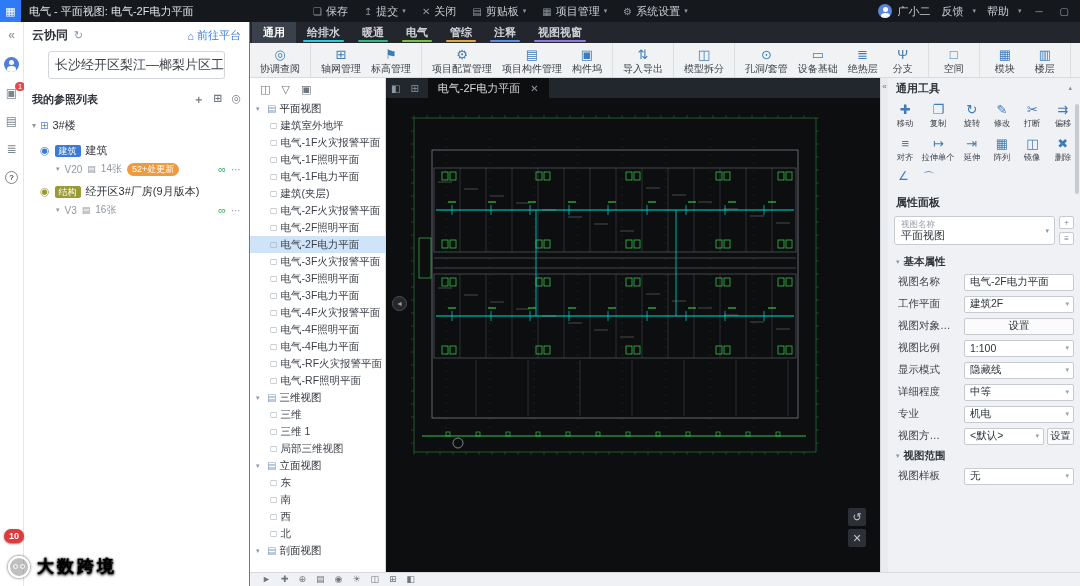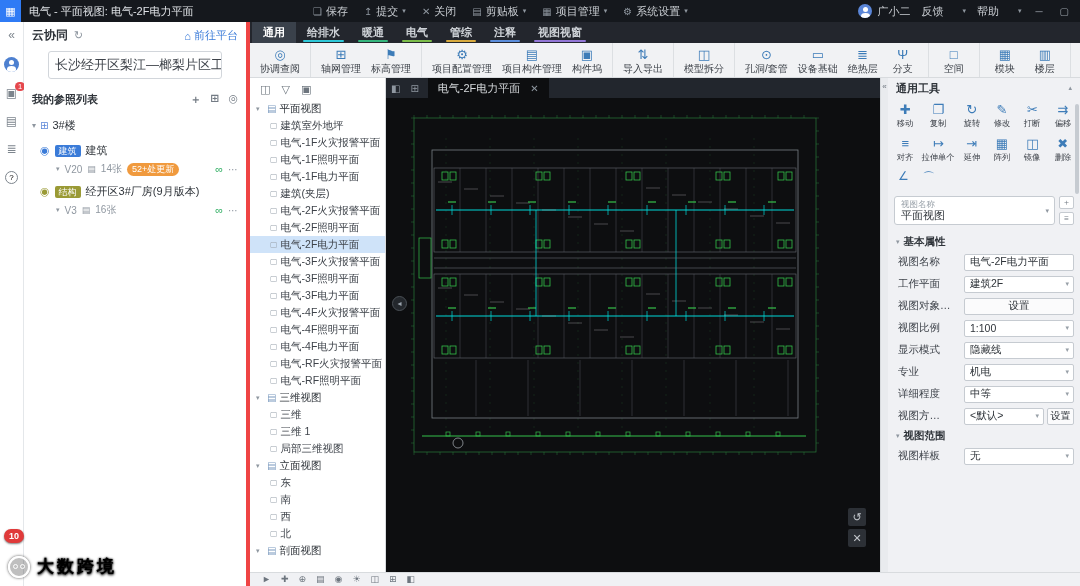--- a/index.html
+++ b/index.html
@@ -13,21 +13,21 @@
   .tb-title{margin-left:8px;font-size:11px;color:#dfe2e6;white-space:nowrap;}
   .tb-menu{position:absolute;left:305px;top:0;height:22px;display:flex;align-items:center;}
   .tbm{display:flex;align-items:center;gap:4px;padding:0 8px;color:#c9cdd2;font-size:11px;height:22px;}
   .tbm .ic{color:#8f97a0;font-size:10px;}
   .caret{color:#8f97a0;font-size:7px;}
   .tb-right{margin-left:auto;display:flex;align-items:center;gap:11px;padding-right:8px;color:#c9cdd2;font-size:11px;}
   .tb-user{display:flex;align-items:center;gap:5px;}
   .avatar{width:14px;height:14px;border-radius:50%;background:#5b86d8;position:relative;overflow:hidden;}
   .av-head{position:absolute;left:4.5px;top:2.5px;width:5px;height:5px;border-radius:50%;background:#fff;}
   .av-body{position:absolute;left:2.5px;top:8.5px;width:9px;height:6px;border-radius:50% 50% 0 0;background:#fff;}
-  .tb-item{display:flex;align-items:center;gap:19px;}
+  .tb-item{display:flex;align-items:center;gap:9px;}
   .winbtn{color:#9aa1a9;font-size:10px;padding:0 3px;}
 
   
   .tabrow{position:absolute;top:22px;left:250px;right:0;height:21px;background:#23262d;display:flex;align-items:stretch;padding-left:2px;}
   .rtab{position:relative;display:flex;align-items:center;padding:0 11px;font-size:11px;color:#ced2d7;font-weight:bold;}
   .rtab.active{background:#3a414b;color:#fff;}
   .rtab .ul{position:absolute;bottom:1px;left:7px;right:7px;height:2px;border-radius:1px;}
 
   
   .ribbon{position:absolute;top:43px;left:250px;right:0;height:35px;background:#f1f2f4;border-bottom:1px solid #d8dbde;display:flex;align-items:stretch;overflow:hidden;}
@@ -39,21 +39,21 @@
   
   .leftstrip{position:absolute;top:22px;left:0;width:24px;bottom:0;background:#fff;border-right:1px solid #e4e7ea;display:flex;flex-direction:column;align-items:center;padding-top:7px;gap:15px;}
   .ls-ic{color:#7d858d;font-size:12px;line-height:13px;position:relative;}
   .ls-av{width:15px;height:15px;border-radius:50%;background:#4d80d0;position:relative;overflow:hidden;}
   .ls-av .av-head{left:5px;top:3px;}
   .ls-av .av-body{left:3px;top:9px;}
   .nbadge{position:absolute;top:-5px;right:-8px;background:#e5484d;color:#fff;font-size:7.5px;border-radius:7px;padding:0 3px;line-height:9px;}
   .ls-help{width:13px;height:13px;border:1px solid #7d858d;border-radius:50%;font-size:8px;display:flex;align-items:center;justify-content:center;}
 
   
-  .cloudpanel{position:absolute;top:22px;left:24px;width:226px;bottom:0;background:#fff;border-right:4px solid #ef4444;}
+  .cloudpanel{position:absolute;top:22px;left:24px;width:226px;bottom:0;background:#fff;border-right:1px solid #ef4444;}
   .cp-head{display:flex;align-items:center;height:27px;padding:0 8px;gap:6px;}
   .cp-title{font-size:12px;font-weight:bold;color:#2f343a;}
   .cp-refresh{color:#8f97a0;font-size:11px;}
   .cp-go{margin-left:auto;color:#3a7bd8;font-size:11px;display:flex;gap:3px;align-items:center;}
   .cp-project{margin:2px 24px 8px;border:1px solid #d2d6db;border-radius:3px;padding:4px 6px;font-size:13px;color:#3e434a;white-space:nowrap;overflow:hidden;}
   .cp-ref{display:flex;align-items:flex-end;padding:5px 8px;font-size:11px;color:#2f343a;font-weight:bold;}
   .cp-ref .ics{margin-left:auto;display:flex;gap:9px;color:#737b84;font-size:11px;}
   .cp-root{display:flex;align-items:center;gap:4px;padding:6px 8px;font-size:11px;color:#2f343a;}
   .cp-root .car{color:#8f97a0;font-size:8px;}
   .cp-root .cic{color:#5b86d8;font-size:10px;}
@@ -844,20 +844,23 @@
         </div>
         <div class="tg-cell">
           <span class="ic">✖</span>
           <span class="lb">删除</span>
         </div>
       </div>
     <div class="tool-extra">
       <span>∠</span>
       <span>⌒</span>
     </div>
+    <div class="rp-head">
+      <span>属性面板</span>
+    </div>
     <div class="selwrap">
       <div class="selbox">
         <div class="sl">视图名称</div>
         <div class="sv">平面视图</div>
         <span class="car caret">▾</span>
       </div>
       <div class="sideics">
         <span class="sic">＋</span>
         <span class="sic">≡</span>
       </div>
@@ -881,26 +884,26 @@
         </div>
         <div class="prow">
           <div class="plabel">视图比例</div>
           <div class="ctl w">1:100<span class="selcar">▾</span></div>
         </div>
         <div class="prow">
           <div class="plabel">显示模式</div>
           <div class="ctl w">隐藏线<span class="selcar">▾</span></div>
         </div>
         <div class="prow">
+          <div class="plabel">详细程度</div>
+          <div class="ctl w">中等<span class="selcar">▾</span></div>
+        </div>
+        <div class="prow">
           <div class="plabel">专业</div>
           <div class="ctl w">机电<span class="selcar">▾</span></div>
-        </div>
-        <div class="prow">
-          <div class="plabel">详细程度</div>
-          <div class="ctl w">中等<span class="selcar">▾</span></div>
         </div>
         <div class="prow">
           <div class="plabel">视图方…</div>
           <div class="ctl small">&lt;默认&gt;<span class="selcar">▾</span></div>
           <div class="ctl mini btn">设置</div>
         </div>
       </div>
     <div class="sechead">
       <span class="car">▾</span>
       <span>视图范围</span>

